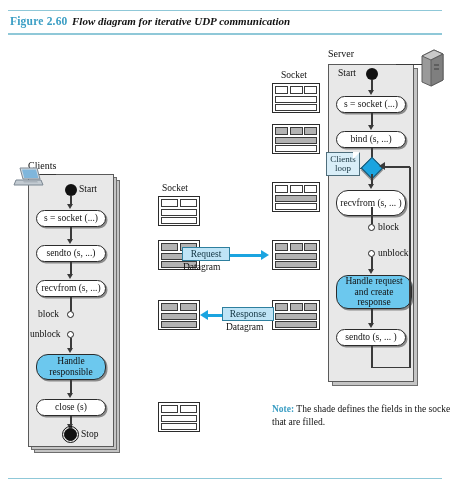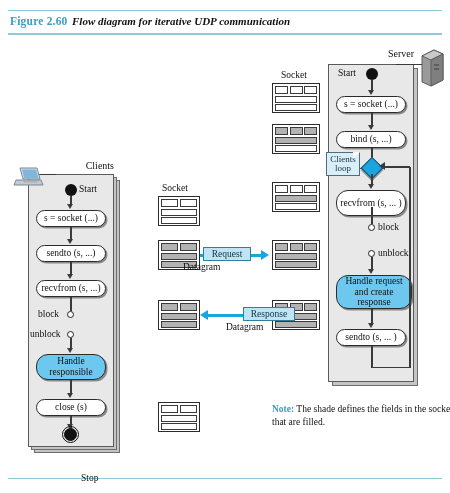--- a/index.html
+++ b/index.html
@@ -65,21 +65,21 @@
     position: absolute;
     background: #c4c4c4;
     border: 1px solid #6e6e6e;
     box-sizing: border-box;
   }
   .lane-title {
     position: absolute;
     font-size: 10px;
     font-family: "Liberation Serif", serif;
     color: #111;
-    text-align: right;
+    text-align: left;
     white-space: nowrap;
   }
 
   
   .act {
     position: absolute;
     box-sizing: border-box;
     border: 1.4px solid #2b2b2b;
     border-radius: 12px;
     background: #ffffff;
@@ -245,21 +245,20 @@
     background: #bfe4f6;
     border: 1px solid #2d7f9e;
     box-sizing: border-box;
     font-family: "Liberation Serif", serif;
     font-size: 9.5px;
     color: #10323f;
     display: flex;
     align-items: center;
     justify-content: center;
     white-space: nowrap;
-    margin-left: 21px;
   }
   .dg-sub {
     position: absolute;
     font-family: "Liberation Serif", serif;
     font-size: 9.5px;
     color: #111;
     white-space: nowrap;
   }
 
   
@@ -399,21 +398,21 @@
 <div class="act hl" style="left:36px; top:354px; width:70px; height:26px; white-space:pre-line;">Handle
 responsible</div>
 <div class="vline" style="left:70px; top:380px; height:15px;"></div>
 <div class="arrowhead-down" style="left:67.2px; top:393px;"></div>
 
 <div class="act" style="left:36px; top:399px; width:70px; height:17px;text-align:center;">close (s)</div>
 <div class="vline" style="left:70px; top:416px; height:12px;"></div>
 <div class="arrowhead-down" style="left:67.2px; top:424px;"></div>
 
 <div class="dot-ring" style="left:64px; top:428px; width:13px; height:13px;"></div>
-<div class="node-label" style="left:81px; top:429px;margin-top:44px;">Stop</div>
+<div class="node-label" style="left:81px; top:429px;">Stop</div>
 
 <div class="socket-title" style="left:162px; top:183px;">Socket</div>
 
 <div class="socket" style="left:158px; top:196px; width:42px; height:30px;">
   <div class="socket-top">
     <div class="socket-cell"></div>
     <div class="socket-cell"></div>
   </div>
   <div class="socket-row"></div>
   <div class="socket-row"></div>

